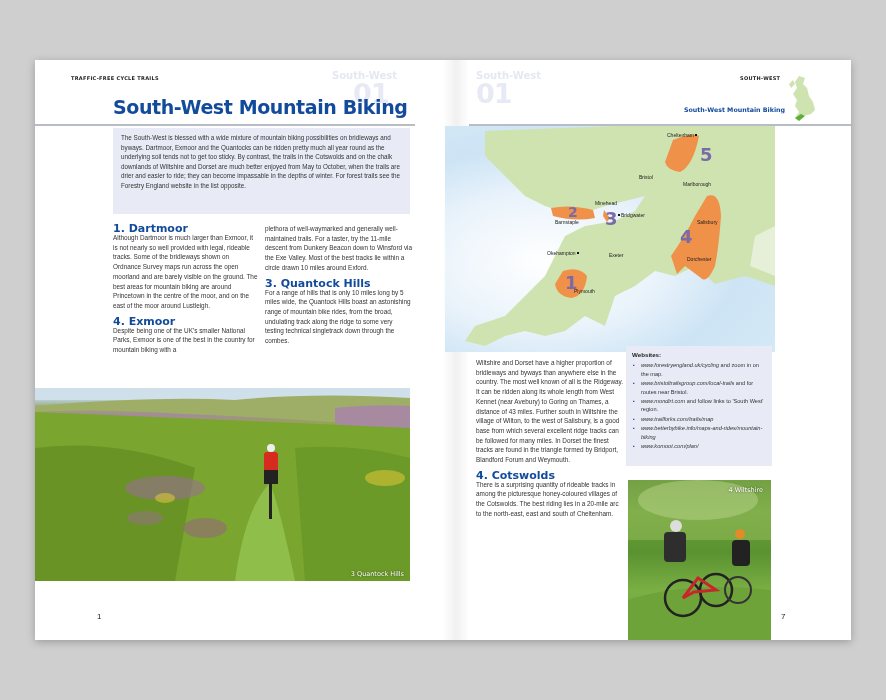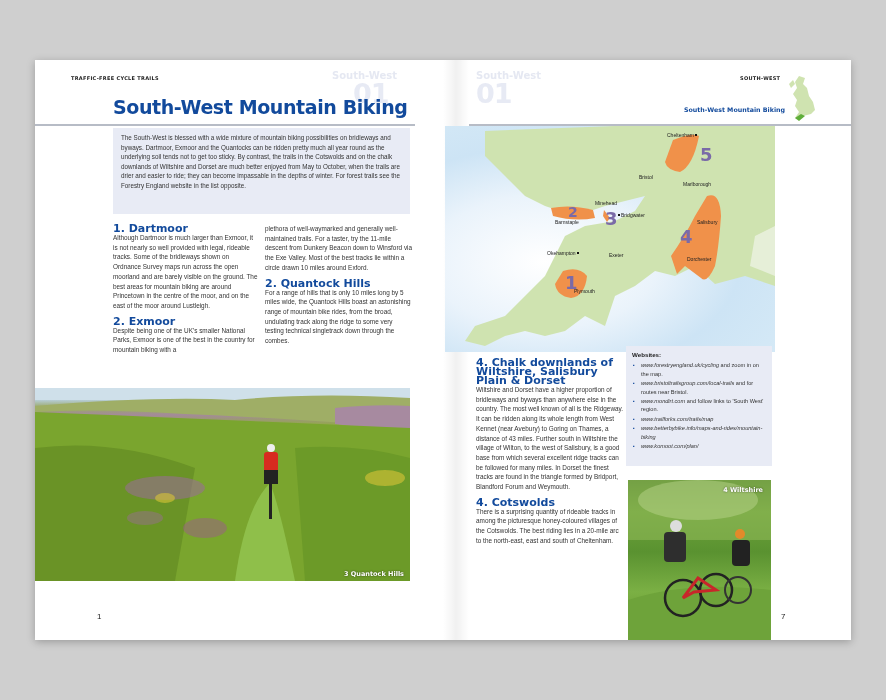--- a/index.html
+++ b/index.html
@@ -23,21 +23,21 @@
   }
   .col { font-family: "Liberation Sans", sans-serif; font-size: 6.4px; line-height: 9.7px; color: #333; }
   .col h3 { font-family: "DejaVu Sans", sans-serif; color: #124a9c; font-size: 11px; font-weight: bold; line-height: 9px; margin-top: 0; }
   .col p { margin-bottom: 6px; }
   .photo-main {
     background:
       radial-gradient(ellipse 14px 40px at 64% 40%, rgba(200,40,40,0.0) 0%, transparent 100%),
       linear-gradient(180deg, #c9dcea 0%, #b8cfdc 6%, #9aa86a 10%, #a48a9a 14%, #8fae3c 20%, #79a82a 40%, #6fa126 70%, #5e8f1e 100%);
     overflow: hidden;
   }
-  .caption { color: #fff; font-size: 6.5px; font-weight: bold; font-family: "DejaVu Sans", sans-serif; text-shadow: 0 0 2px rgba(0,0,0,0.6); padding-left: 32px; }
+  .caption { color: #fff; font-size: 6.5px; font-weight: normal; font-family: "DejaVu Sans", sans-serif; text-shadow: 0 0 2px rgba(0,0,0,0.6); padding-left: 32px; }
   .pageno { font-family: "Liberation Sans", sans-serif; font-size: 8px; color: #222; }
   .map-bg { background: radial-gradient(ellipse at 30% 60%, #ffffff 0%, #eaf3fb 35%, #cde4f5 60%, #d9ecf7 100%); overflow: hidden; }
   .town { font-family: "Liberation Sans", sans-serif; font-size: 5px; color: #222; white-space: nowrap; }
   .town .dot { display: inline-block; width: 2px; height: 2px; background: #111; margin: 0 1px 1px 1px; vertical-align: middle; }
   .area-num { font-family: "DejaVu Sans", sans-serif; font-weight: bold; color: #7a6aa8; font-size: 18px; }
   .websites { background: #e8ebf5; padding: 5px 6px; font-family: "Liberation Sans", sans-serif; font-size: 5.6px; line-height: 8.4px; color: #333; }
   .websites h4 { font-size: 6.2px; font-weight: bold; color: #222; margin-bottom: 2px; }
   .websites ul { list-style: none; }
   .websites li { position: relative; padding-left: 9px; margin-bottom: 1px; }
   .websites li::before { content: "\25AA"; position: absolute; left: 1px; top: 0; font-size: 5px; color: #124a9c; }
@@ -56,27 +56,27 @@
   <div class="abs ghost-region" style="left:297px; top:10px;">South-West</div>
   <div class="abs ghost-num" style="left:318px; top:20px;">01</div>
   <div class="abs title" style="left:78px; top:36px;">South-West Mountain Biking</div>
   <div class="abs rule" style="left:0; top:64px; width:380px;"></div>
 
   <div class="abs intro" style="left:78px; top:68px; width:297px; height:86px;">The South-West is blessed with a wide mixture of mountain biking possibilities on bridleways and byways. Dartmoor, Exmoor and the Quantocks can be ridden pretty much all year round as the underlying soil tends not to get too sticky. By contrast, the trails in the Cotswolds and on the chalk downlands of Wiltshire and Dorset are much better enjoyed from May to October, when the trails are drier and easier to ride; they can become impassable in the depths of winter. For forest trails see the Forestry England website in the list opposite.</div>
 
   <div class="abs col" style="left:78px; top:164px; width:145px;">
     <h3>1. Dartmoor</h3>
     <p>Although Dartmoor is much larger than Exmoor, it is not nearly so well provided with legal, rideable tracks. Some of the bridleways shown on Ordnance Survey maps run across the open moorland and are barely visible on the ground. The best areas for mountain biking are around Princetown in the centre of the moor, and on the east of the moor around Lustleigh.</p>
-    <h3>2. Exmoor</h3>
+    <h3>4. Exmoor</h3>
     <p>Despite being one of the UK's smaller National Parks, Exmoor is one of the best in the country for mountain biking with a</p>
   </div>
 
   <div class="abs col" style="left:230px; top:164px; width:148px;">
     <p>plethora of well-waymarked and generally well-maintained trails. For a taster, try the 11-mile descent from Dunkery Beacon down to Winsford via the Exe Valley. Most of the best tracks lie within a circle drawn 10 miles around Exford.</p>
-    <h3>2. Quantock Hills</h3>
+    <h3>3. Quantock Hills</h3>
     <p>For a range of hills that is only 10 miles long by 5 miles wide, the Quantock Hills boast an astonishing range of mountain bike rides, from the broad, undulating track along the ridge to some very testing technical singletrack down through the combes.</p>
   </div>
 
   <div class="abs photo-main" style="left:0; top:328px; width:375px; height:193px;">
     <svg width="375" height="193" viewBox="0 0 375 193">
       <rect x="0" y="0" width="375" height="12" fill="#cfe0ea"></rect>
       <path d="M0 18 Q120 8 200 12 Q280 4 375 10 L375 40 Q250 30 150 26 Q60 20 0 24 Z" fill="#9fae66"></path>
       <path d="M300 20 Q340 16 375 18 L375 45 Q330 40 300 36 Z" fill="#a78aa0"></path>
       <path d="M0 24 Q150 30 375 40 L375 193 L0 193 Z" fill="#7aa52e"></path>
       <path d="M0 60 Q80 50 160 80 L140 193 L0 193 Z" fill="#6a9326"></path>
@@ -135,21 +135,20 @@
     <div class="abs town" style="left:172px; top:86px;"><span class="dot"></span><span>Bridgwater</span></div>
     <div class="abs town" style="left:110px; top:93px;"><span>Barnstaple</span></div>
     <div class="abs town" style="left:252px; top:93px;"><span>Salisbury</span></div>
     <div class="abs town" style="left:102px; top:124px;"><span>Okehampton</span><span class="dot"></span></div>
     <div class="abs town" style="left:164px; top:126px;"><span>Exeter</span></div>
     <div class="abs town" style="left:242px; top:130px;"><span>Dorchester</span></div>
     <div class="abs town" style="left:129px; top:162px;"><span>Plymouth</span></div>
   </div>
 
   <div class="abs col" style="left:441px; top:298px; width:148px;">
-    <h3>4. Chalk downlands of Wiltshire, Salisbury Plain &amp; Dorset</h3>
     <p>Wiltshire and Dorset have a higher proportion of bridleways and byways than anywhere else in the country. The most well known of all is the Ridgeway. It can be ridden along its whole length from West Kennet (near Avebury) to Goring on Thames, a distance of 43 miles. Further south in Wiltshire the village of Wilton, to the west of Salisbury, is a good base from which several excellent ridge tracks can be followed for many miles. In Dorset the finest tracks are found in the triangle formed by Bridport, Blandford Forum and Weymouth.</p>
     <h3>4. Cotswolds</h3>
     <p>There is a surprising quantity of rideable tracks in among the picturesque honey-coloured villages of the Cotswolds. The best riding lies in a 20-mile arc to the north-east, east and south of Cheltenham.</p>
   </div>
 
   <div class="abs websites" style="left:591px; top:286px; width:146px; height:120px;">
     <h4>Websites:</h4>
     <ul>
       <li><span class="url">www.forestryengland.uk/cycling</span><span> and zoom in on the map.</span></li>
       <li><span class="url">www.bristoltrailsgroup.com/local-trails</span><span> and for routes near Bristol.</span></li>

